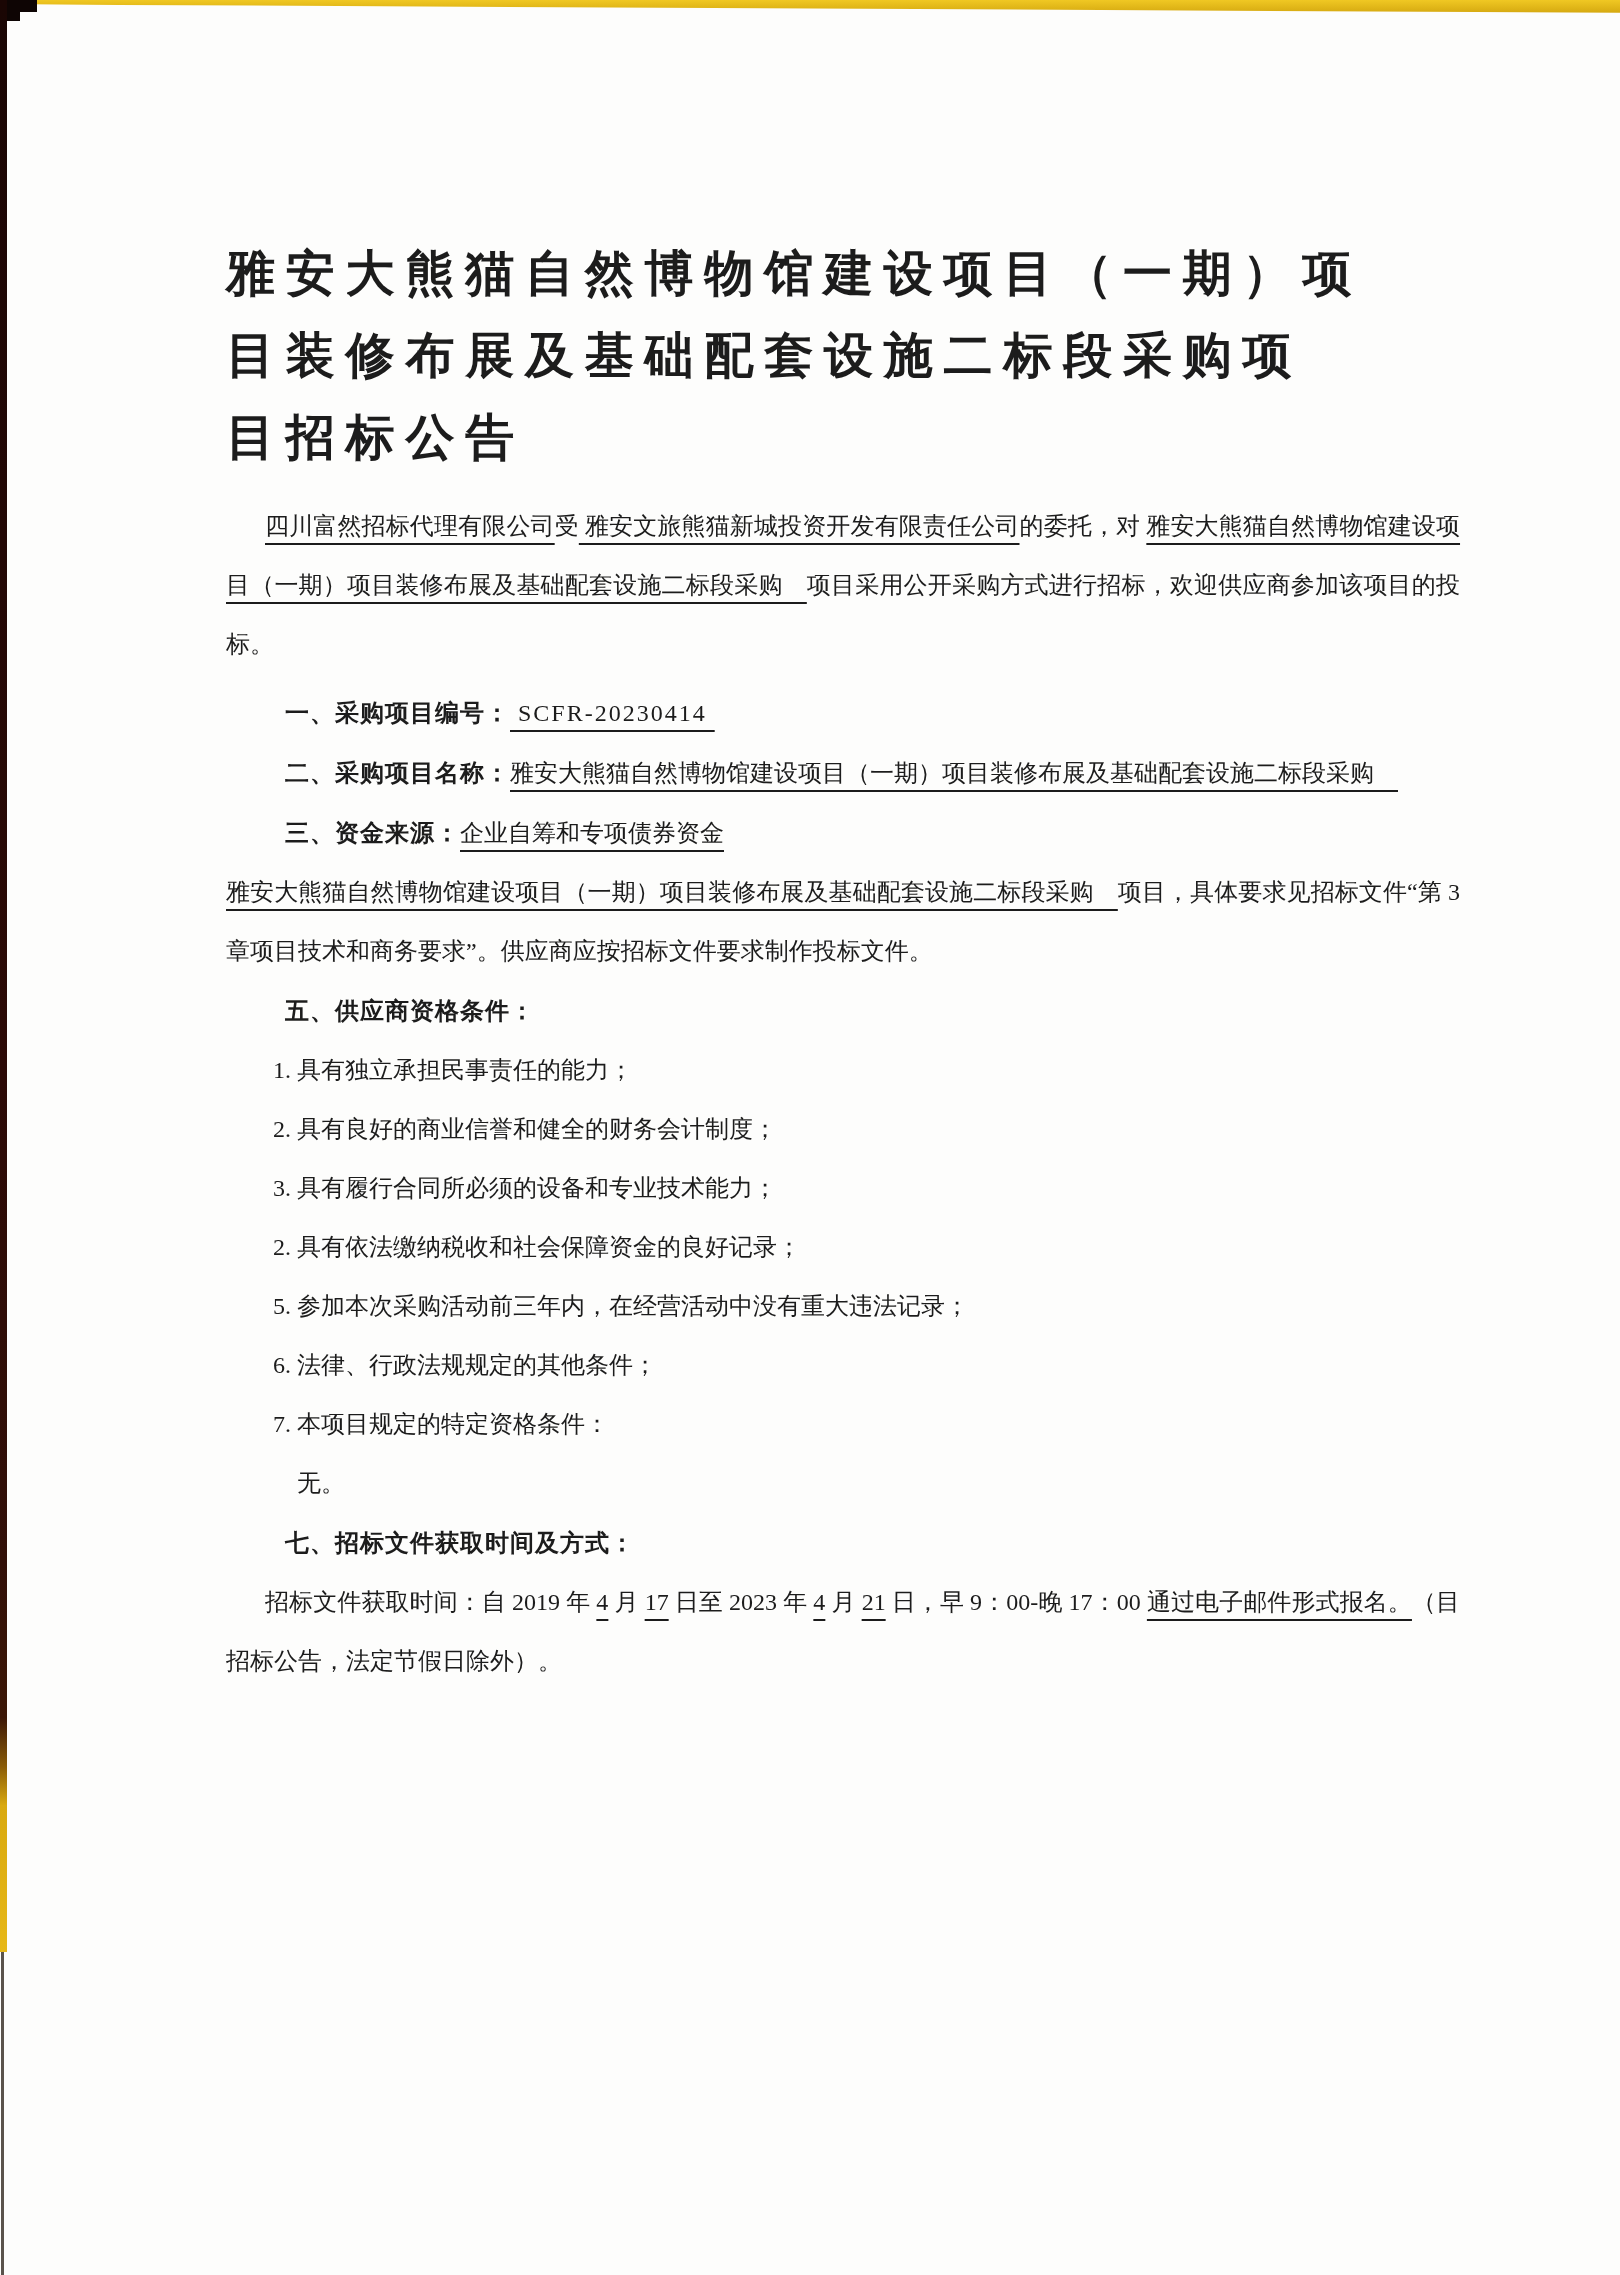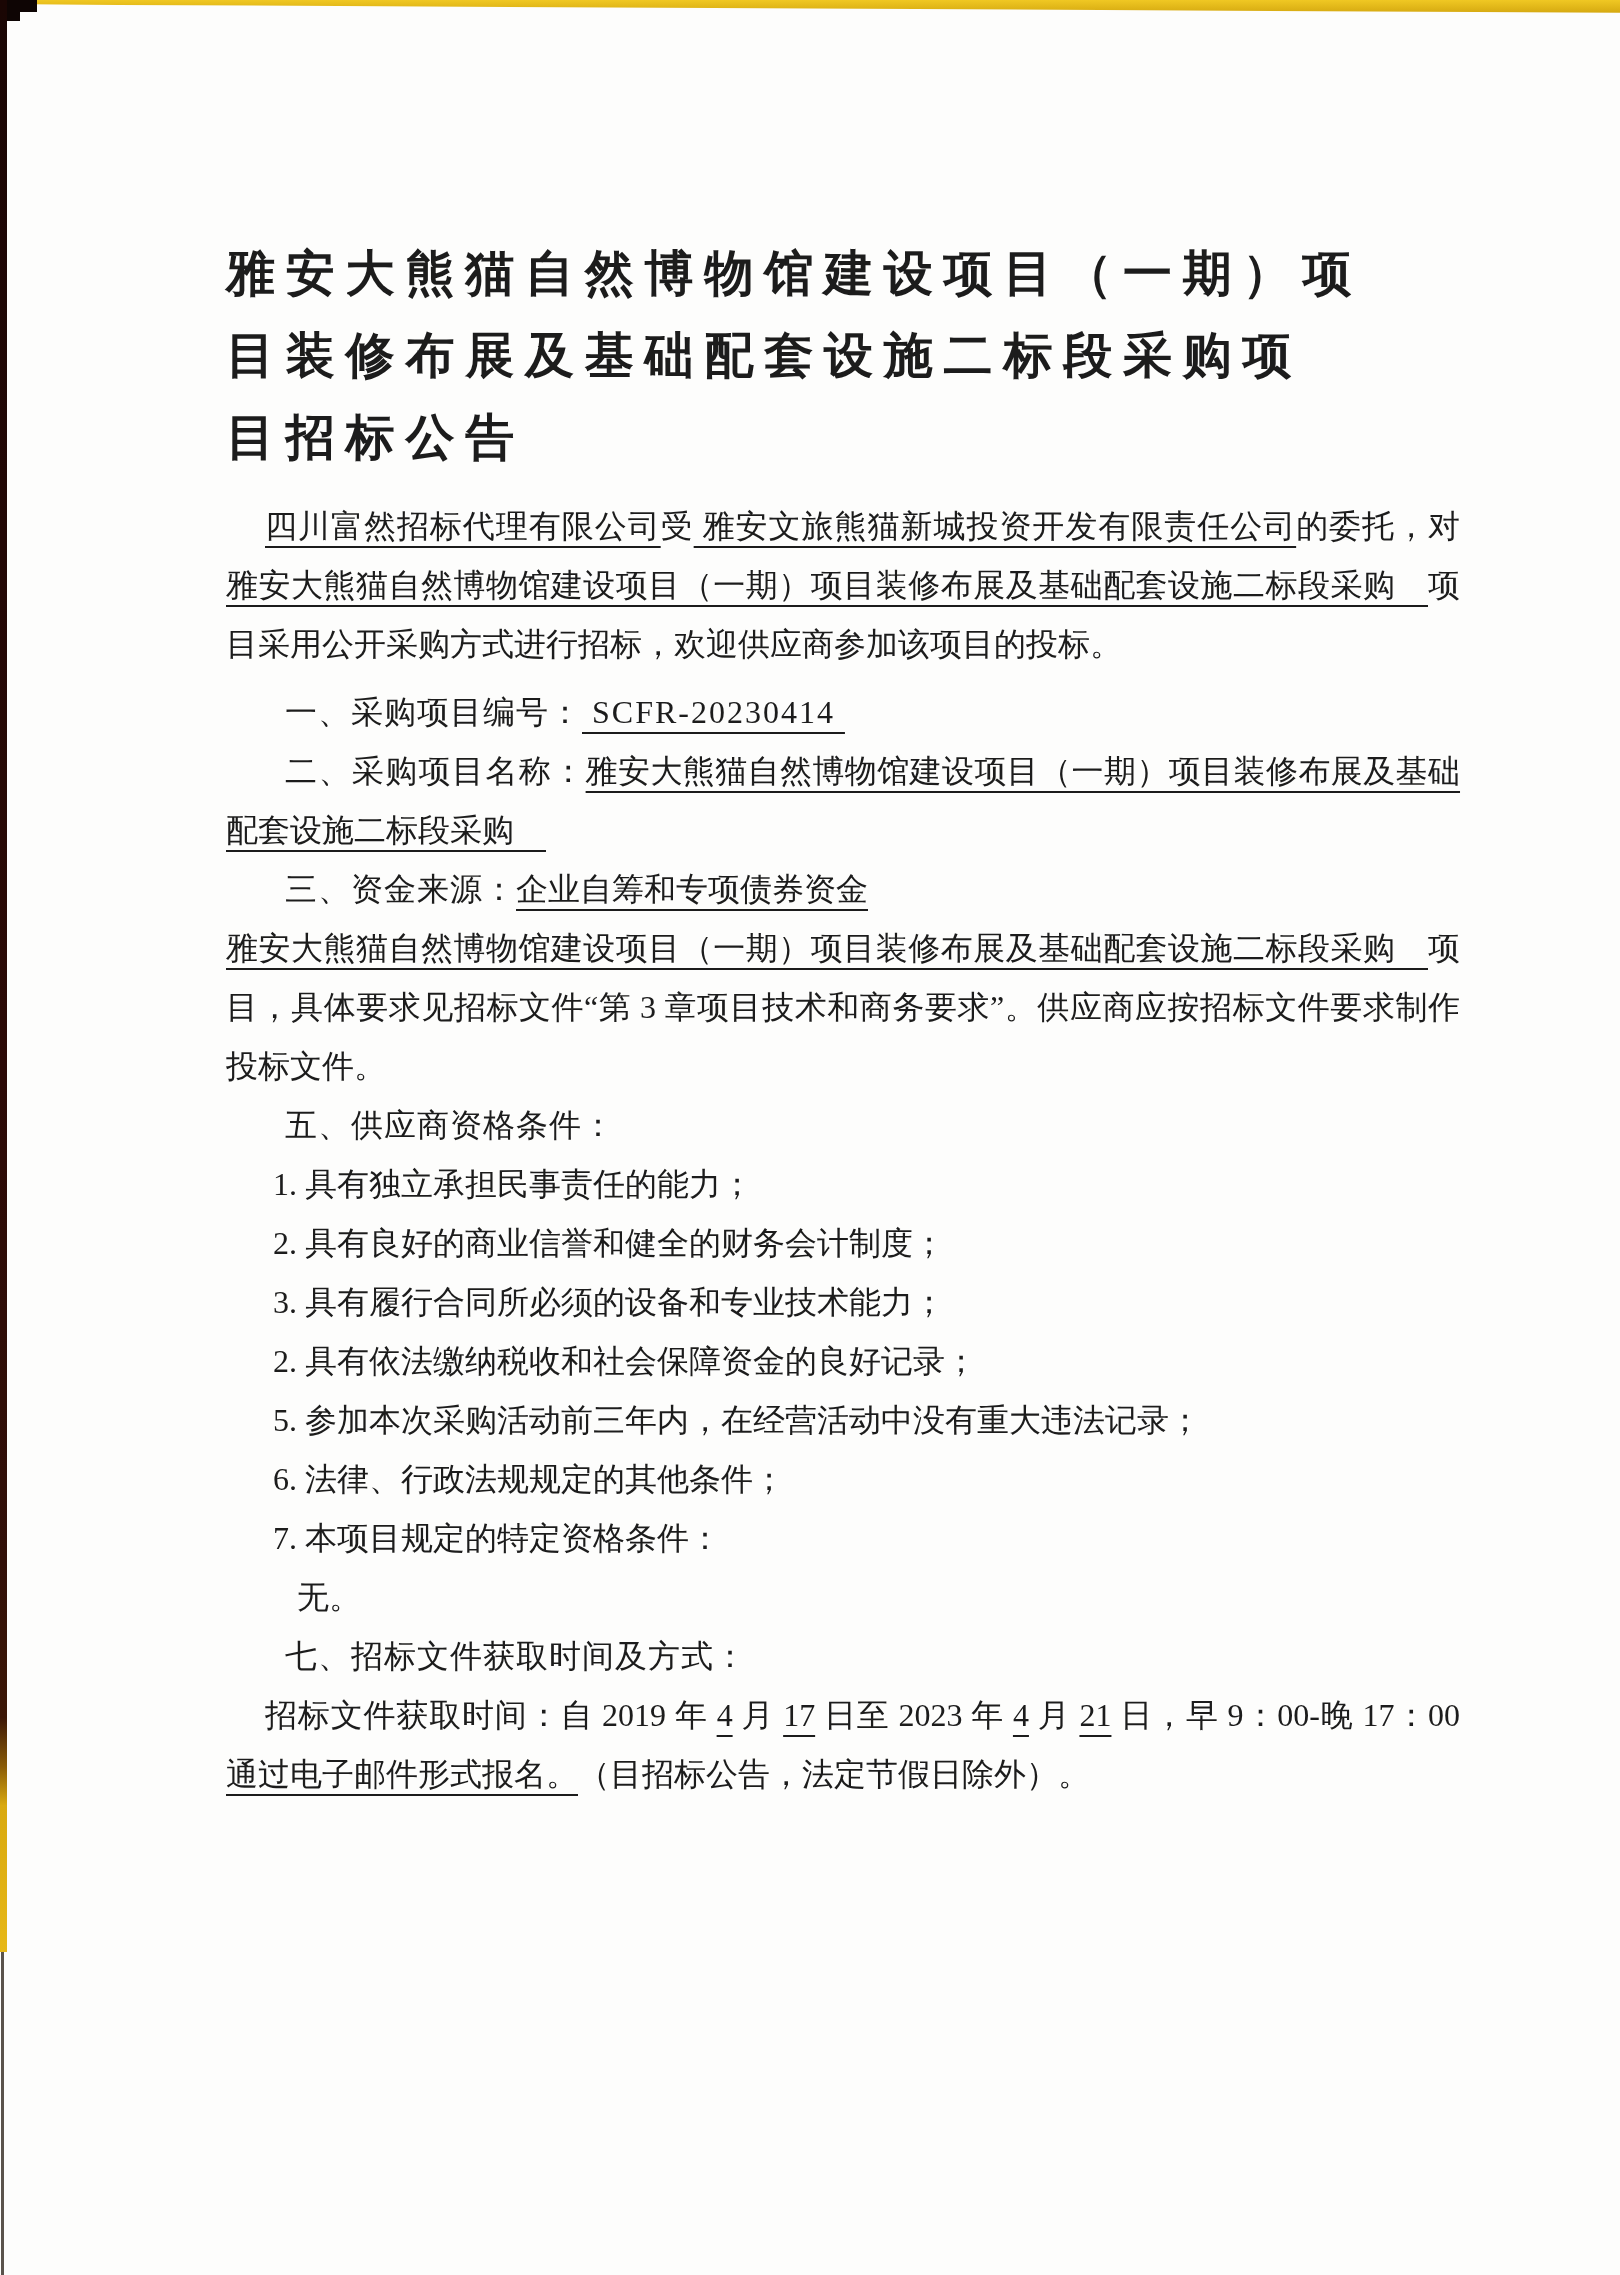--- a/index.html
+++ b/index.html
@@ -29,28 +29,28 @@
   .edge-left-line{position:absolute;top:1952px;left:1px;width:2.9px;height:323px;background:#5a534c;}
 
   
   .content{position:absolute;left:226px;top:233px;width:1234px;}
   h1{
     margin:0 0 17.6px 0;
     font-size:49px;line-height:82px;font-weight:700;
     letter-spacing:10.8px;
     font-family:"Liberation Serif","DejaVu Serif",serif;
   }
-  p{margin:0;font-size:32px;line-height:59px;text-align:justify;}
+  p{margin:0;font-size:24px;line-height:59px;text-align:justify;}
   .p-indent{text-indent:39px;}
   .sec{text-indent:59px;}
   .item{text-indent:47px;}
   .none{text-indent:71px;}
   .mt10{margin-top:9.8px;}
   .mt8{margin-top:7.8px;}
-  .h{font-weight:400;font-family:"Liberation Sans","DejaVu Sans",sans-serif;letter-spacing:1px;}
+  .h{font-weight:700;font-family:"Liberation Sans","DejaVu Sans",sans-serif;letter-spacing:1px;}
   .u{text-decoration:underline;text-underline-offset:8.8px;text-decoration-thickness:2px;}
   .num{letter-spacing:2px;}
 </style>
 </head>
 <body>
 
 <div class="edge-top"></div>
 <div class="edge-corner"></div>
 <div class="edge-corner2"></div>
 <div class="edge-left"></div>

